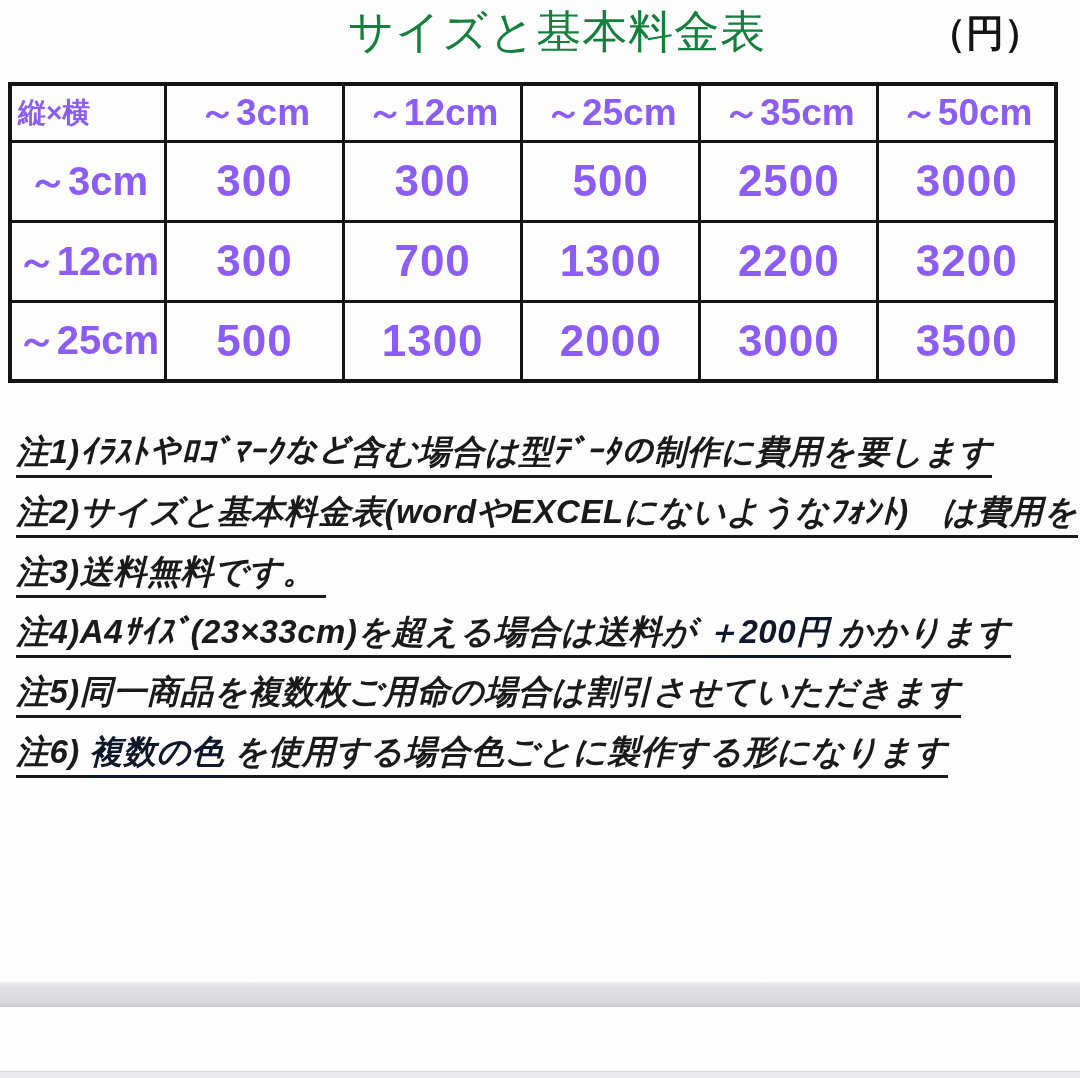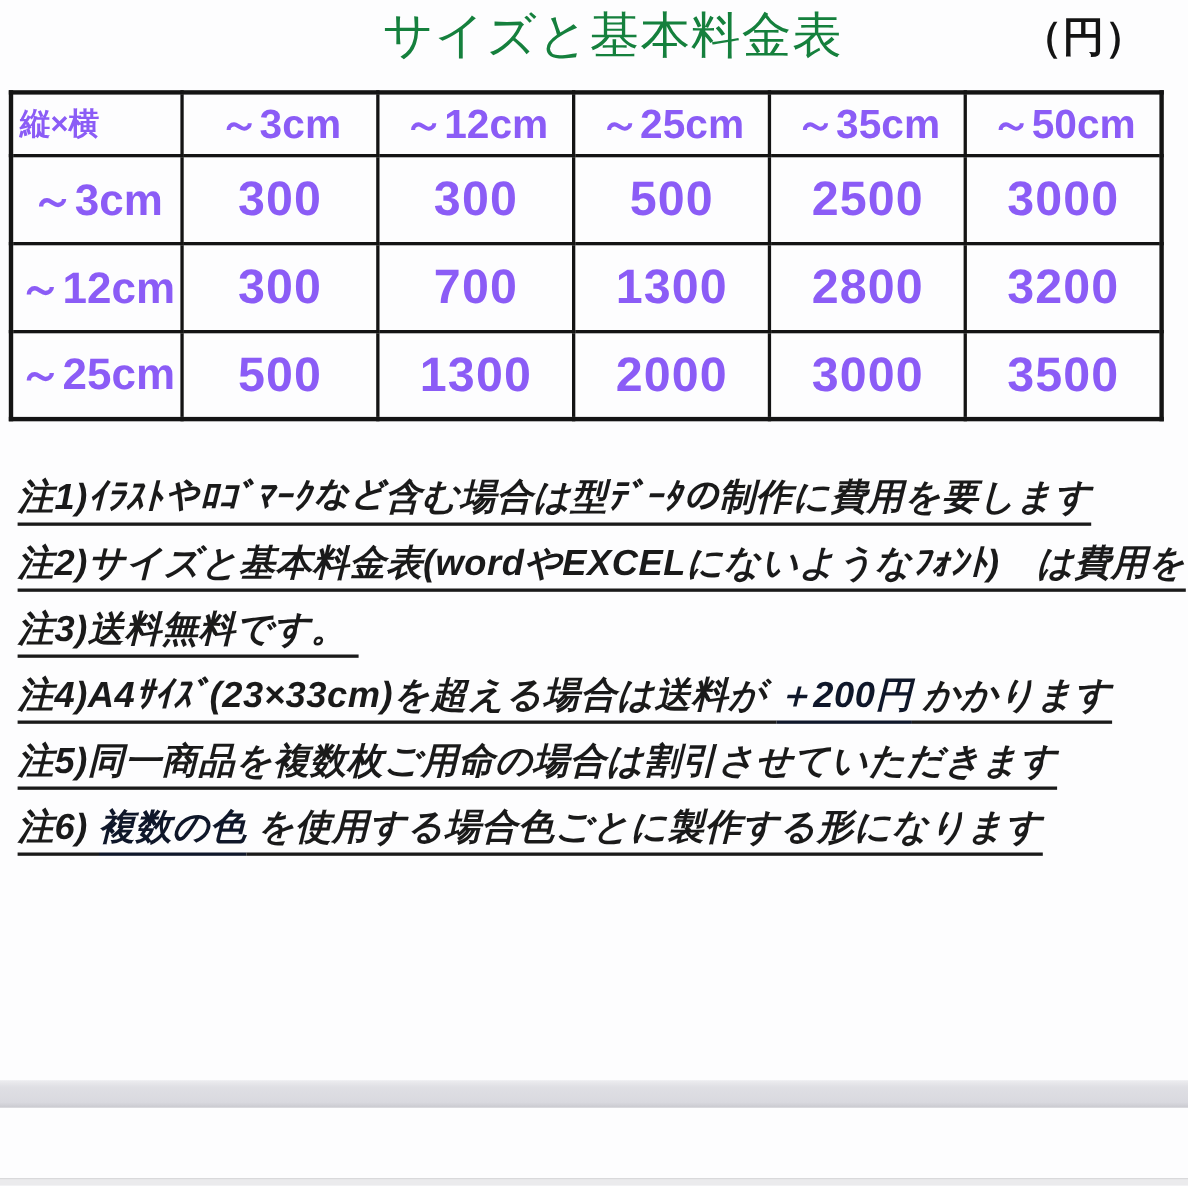--- a/index.html
+++ b/index.html
@@ -146,21 +146,21 @@
       <td class="price">300</td>
       <td class="price">500</td>
       <td class="price">2500</td>
       <td class="price">3000</td>
     </tr>
     <tr>
       <th class="rowhead">～12cm</th>
       <td class="price">300</td>
       <td class="price">700</td>
       <td class="price">1300</td>
-      <td class="price">2800</td>
+      <td class="price">2200</td>
       <td class="price">3200</td>
     </tr>
     <tr>
       <th class="rowhead">～25cm</th>
       <td class="price">500</td>
       <td class="price">1300</td>
       <td class="price">2000</td>
       <td class="price">3000</td>
       <td class="price">3500</td>
     </tr>

